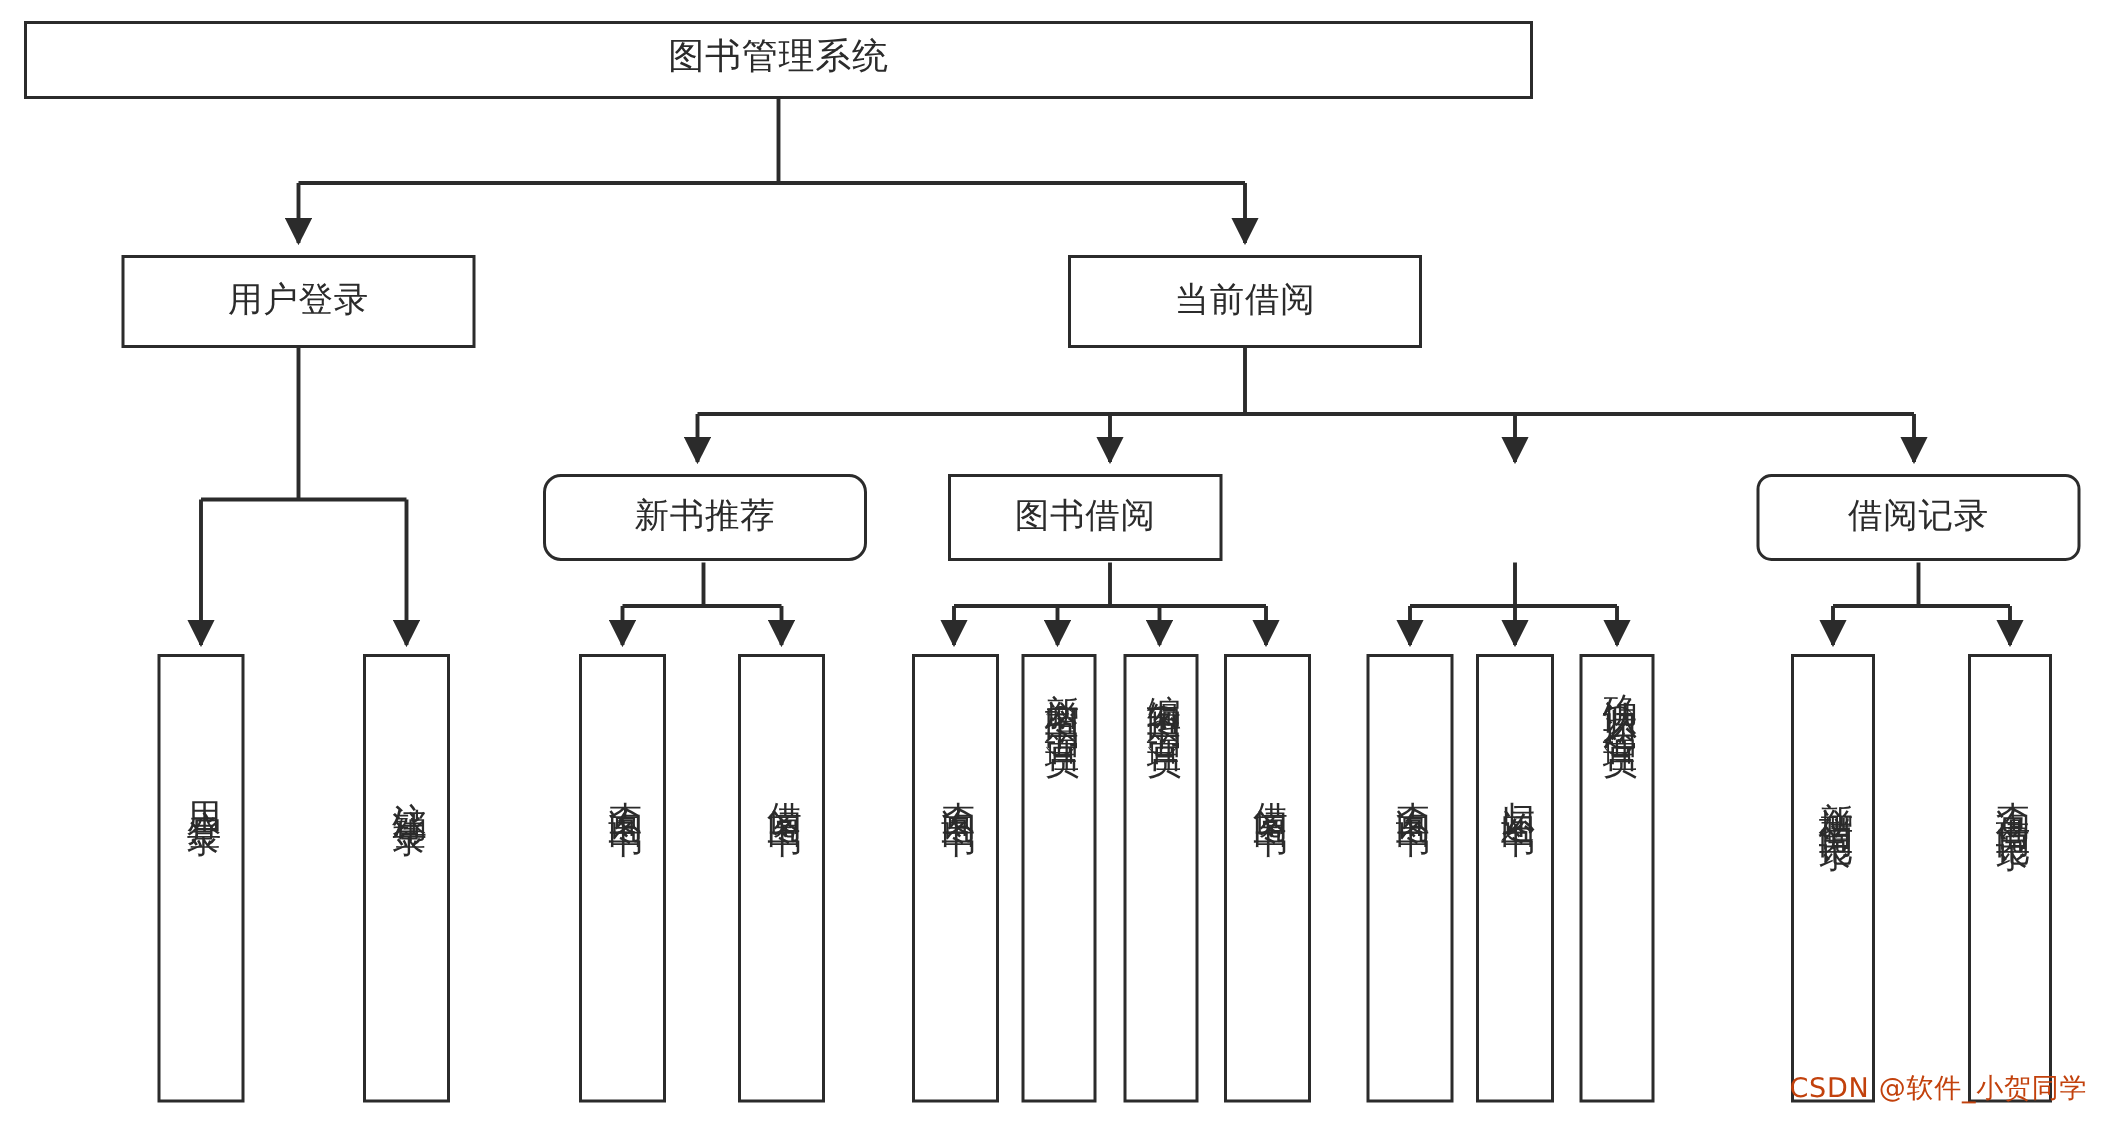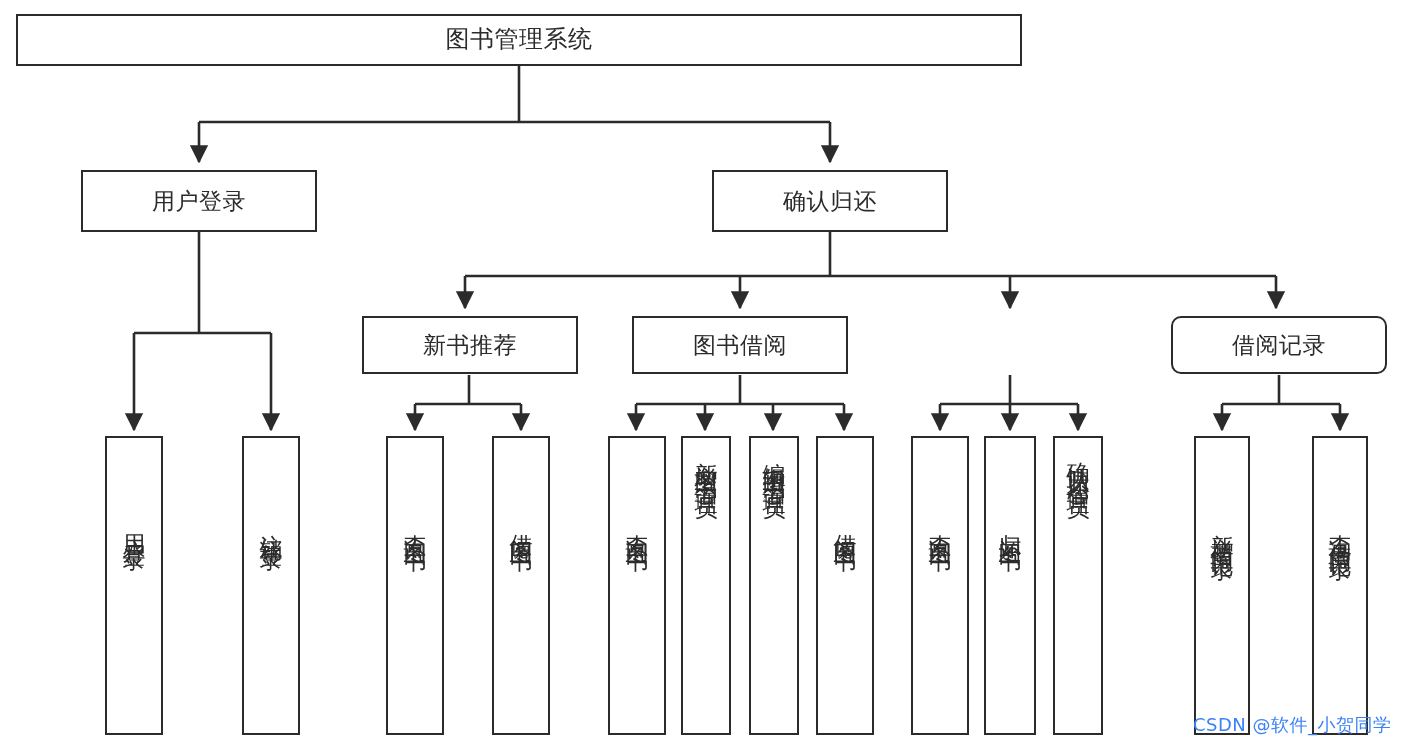--- a/index.html
+++ b/index.html
@@ -24,20 +24,21 @@
   }
   .node{
     position:absolute;
     box-sizing:border-box;
     background:#ffffff;
     border:2px solid #2b2b2b;
     display:flex;
     align-items:center;
     justify-content:center;
     color:#2b2b2b;
+    font-family:Liberation Mono, monospace;
   }
   .node .label{
     color:#2b2b2b;
     letter-spacing:0.5px;
     line-height:1.08;
     white-space:nowrap;
   }
   
   .node.horiz .label{
     font-size:23px;
@@ -55,21 +56,21 @@
     font-size:23px;
     letter-spacing:5px;
     line-height:1;
     white-space:nowrap;
     display:block;
   }
   .node.vert.mid .label{ margin-top:78px; }
   .node.vert.top .label{ margin-top:6px; }
   .watermark{
     position:absolute;
-    color:#3b82f6;
+    color:#c2410c;
     font-size:18px;
     white-space:nowrap;
     letter-spacing:0.5px;
   }
 </style>
 </head>
 <body>
 
 <div id="diagram">
 
@@ -124,27 +125,27 @@
   </svg>
 
   <div class="node horiz root" style="left:16px; top:14px; width:1006px; height:52px;">
     <span class="label">图书管理系统</span>
   </div>
 
   <div class="node horiz" style="left:81px; top:170px; width:236px; height:62px;">
     <span class="label">用户登录</span>
   </div>
   <div class="node horiz" style="left:712px; top:170px; width:236px; height:62px;">
-    <span class="label">确认归还</span>
+    <span class="label">当前借阅</span>
   </div>
 
-  <div class="node horiz" style="left:362px; top:316px; width:216px; height:58px;">
+  <div class="node horiz" style="left:362px; top:316px; width:216px; height:58px;border-radius:12px;">
     <span class="label">新书推荐</span>
   </div>
-  <div class="node horiz" style="left:632px; top:316px; width:216px; height:58px;">
+  <div class="node horiz" style="left:632px; top:316px; width:183px; height:58px;">
     <span class="label">图书借阅</span>
   </div>
   <div class="node horiz" style="left:1171px; top:316px; width:216px; height:58px;border-radius:10px;">
     <span class="label">借阅记录</span>
   </div>
 
   <div class="node vert mid" style="left:105px; top:436px; width:58px; height:299px;">
     <span class="label">用户登录</span>
   </div>
   <div class="node vert mid" style="left:242px; top:436px; width:58px; height:299px;">

